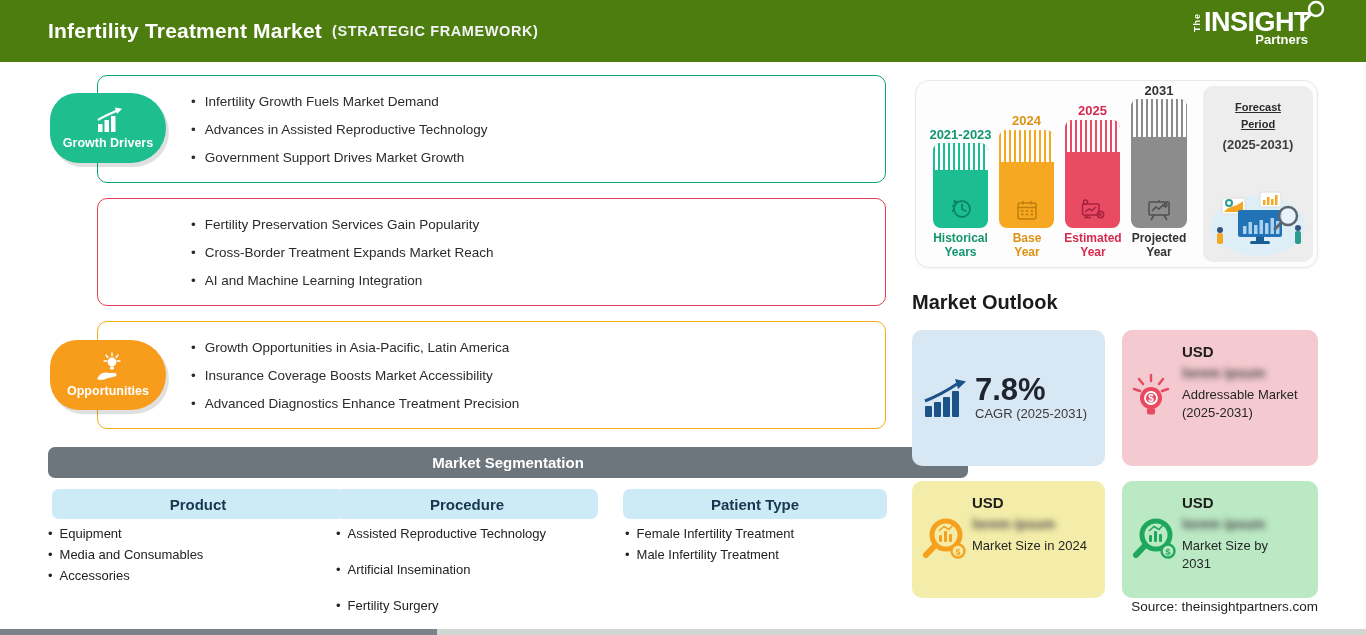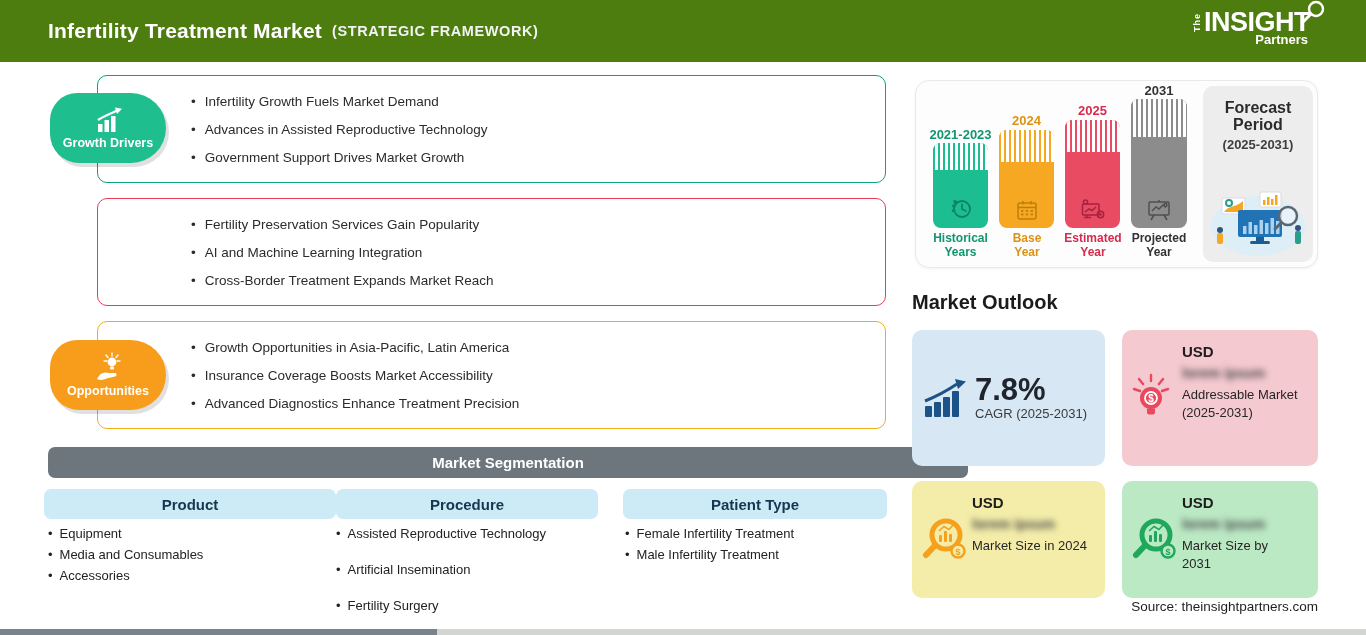--- a/index.html
+++ b/index.html
@@ -28,34 +28,34 @@
 
   .badge { position:absolute; left:50px; width:116px; height:70px; border-radius:28px 36px 36px 30px; display:flex; flex-direction:column; align-items:center; justify-content:center; gap:2px; z-index:3; box-shadow:3px 4px 0 rgba(0,0,0,.12); }
   .badge-1 { top:93px;  background:#1fbe8f; }
   .badge-2 { top:217px; background:#e8495f; }
   .badge-3 { top:340px; background:#f89c1c; }
   .badge-label { font-size:12.5px; font-weight:700; color:#fff; }
 
   
   .seg-bar { position:absolute; left:48px; top:447px; width:920px; height:31px; background:#6d757d; border-radius:7px; color:#fff; font-weight:700; font-size:15px; display:flex; align-items:center; justify-content:center; }
   .seg-head { position:absolute; top:489px; height:30px; background:#cdeaf7; border-radius:7px; display:flex; align-items:center; justify-content:center; font-weight:700; font-size:15px; color:#16384f; }
-  .seg-head-1 { left:44px;  width:292px; }
+  .seg-head-1 { left:52px;  width:292px; }
   .seg-head-2 { left:336px; width:262px; }
   .seg-head-3 { left:623px; width:264px; }
   .seg-list { position:absolute; top:526px; display:flex; flex-direction:column; gap:5px; }
   .seg-list-1 { left:48px; }
   .seg-list-2 { left:336px;gap:20px; }
   .seg-list-3 { left:625px; }
   .seg-item { font-size:13px; color:#222; line-height:16px; }
   .seg-item::before { content:"•"; margin-right:7px; color:#222; }
 
   
   .tl-card { position:absolute; left:915px; top:80px; width:403px; height:188px; background:#fdfdfd; border:1px solid #e9e9e9; border-radius:14px; box-shadow:0 1px 3px rgba(0,0,0,.05); }
   .tl-forecast { position:absolute; left:1203px; top:86px; width:110px; height:176px; background:#ededed; border-radius:10px; text-align:center; padding-top:13px; z-index:2; }
-  .tl-forecast-line { font-size:16px; font-weight:700; color:#2b2b2b; line-height:17px; }
+  .tl-forecast-line { font-size:11px; font-weight:700; color:#2b2b2b; line-height:17px;text-decoration:underline; }
   .tl-forecast-range { font-size:13px; font-weight:600; color:#3e3e3e; margin-top:4px; }
   .tl-illustration { position:absolute; left:5px; bottom:4px; }
 
   .tl-bar { position:absolute; border-radius:8px; z-index:1; }
   .tl-bar-1 { left:933px;  top:143px; width:55px; height:85px;  background:#1dbd92; }
   .tl-bar-2 { left:999px;  top:130px; width:55px; height:98px;  background:#f7a823; }
   .tl-bar-3 { left:1065px; top:120px; width:55px; height:108px; background:#e94b62; }
   .tl-bar-4 { left:1131px; top:99px;  width:56px; height:129px; background:#8c8c8c; }
   .stripes { position:absolute; top:0; left:0; right:0; border-radius:8px 8px 0 0; }
   .stripes-1 { height:27px; background:repeating-linear-gradient(90deg,#1dbd92 0 2px,#ffffff 2px 5px); }
@@ -119,22 +119,22 @@
     </div>
   </div>
 
   <div class="fw-box fw-box-1">
     <div class="fw-item">Infertility Growth Fuels Market Demand</div>
     <div class="fw-item">Advances in Assisted Reproductive Technology</div>
     <div class="fw-item">Government Support Drives Market Growth</div>
   </div>
   <div class="fw-box fw-box-2">
     <div class="fw-item">Fertility Preservation Services Gain Popularity</div>
+    <div class="fw-item">Cross-Border Treatment Expands Market Reach</div>
     <div class="fw-item">AI and Machine Learning Integration</div>
-    <div class="fw-item">Cross-Border Treatment Expands Market Reach</div>
   </div>
   <div class="fw-box fw-box-3">
     <div class="fw-item">Growth Opportunities in Asia-Pacific, Latin America</div>
     <div class="fw-item">Insurance Coverage Boosts Market Accessibility</div>
     <div class="fw-item">Advanced Diagnostics Enhance Treatment Precision</div>
   </div>
 
   <div class="badge badge-1">
     <svg width="34" height="27" viewBox="0 0 34 27">
       <rect x="7" y="17" width="4.5" height="8" fill="#fff"></rect>

